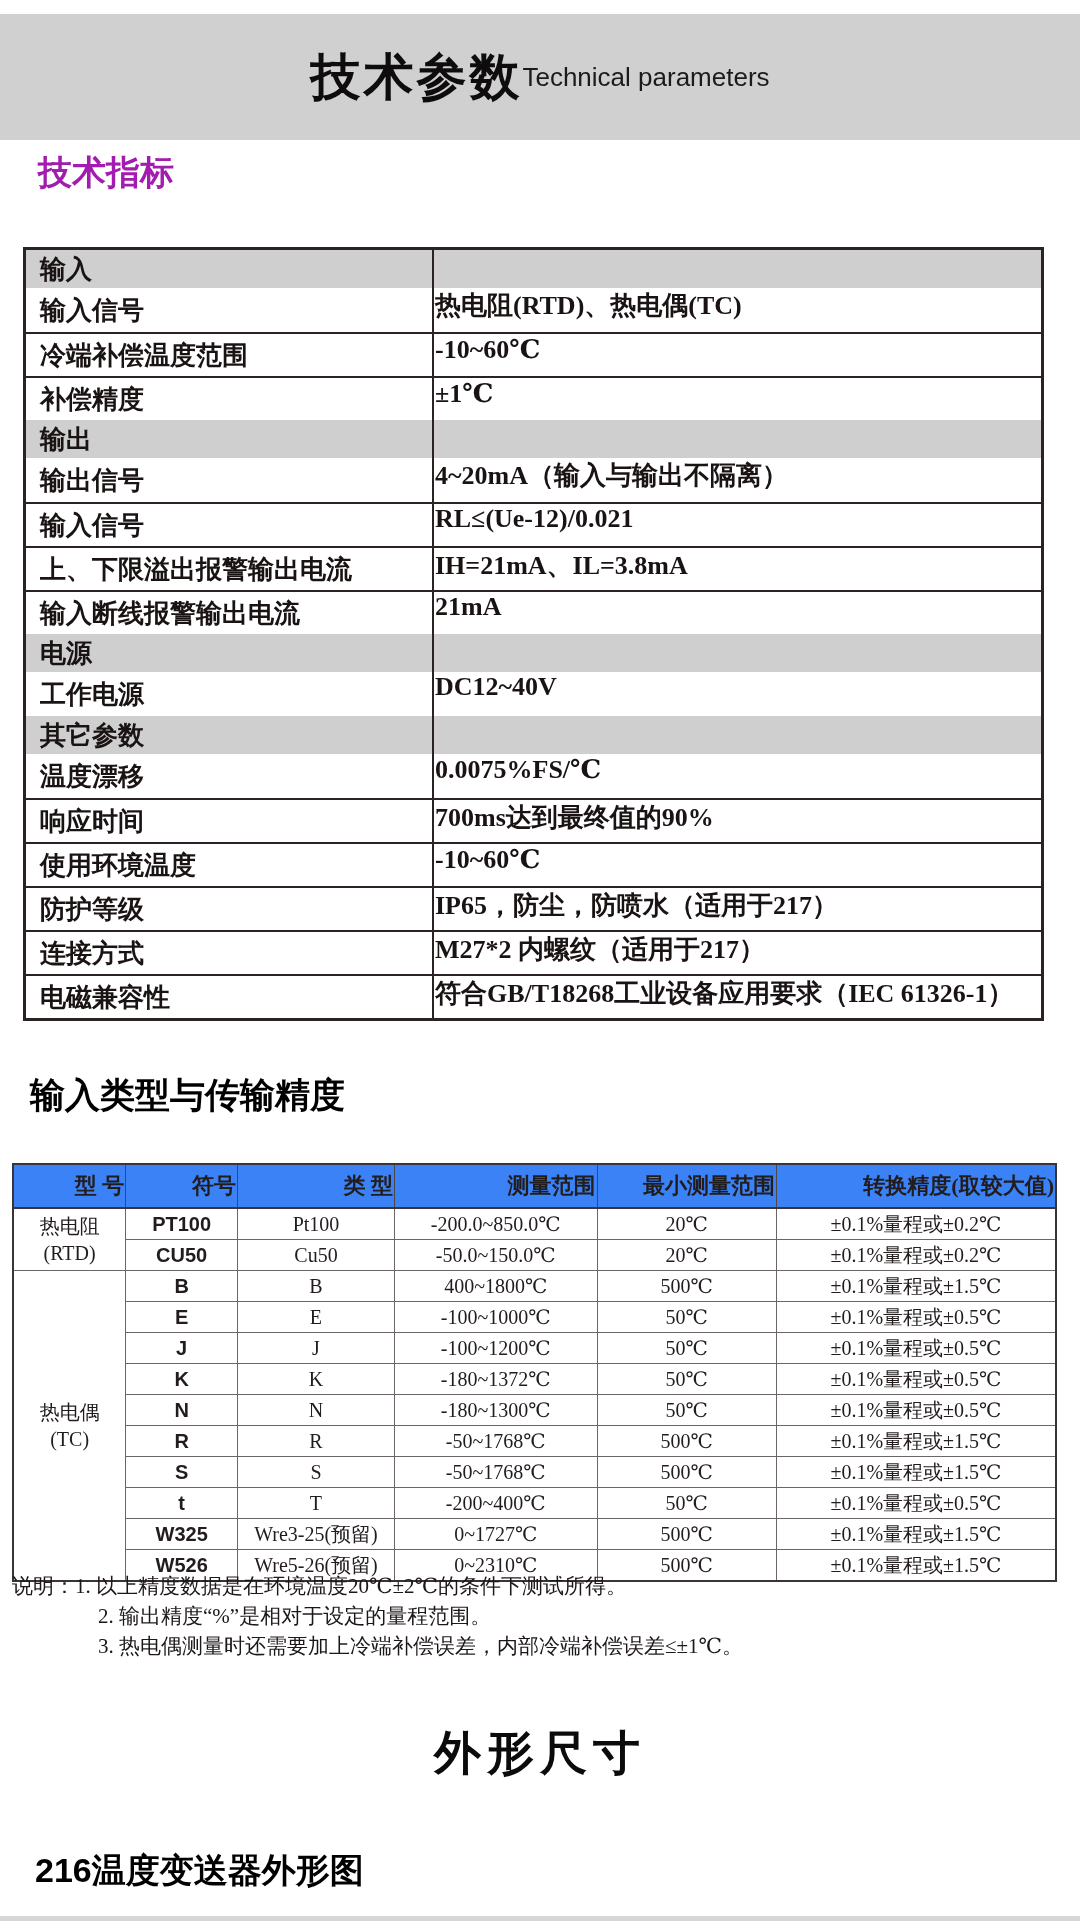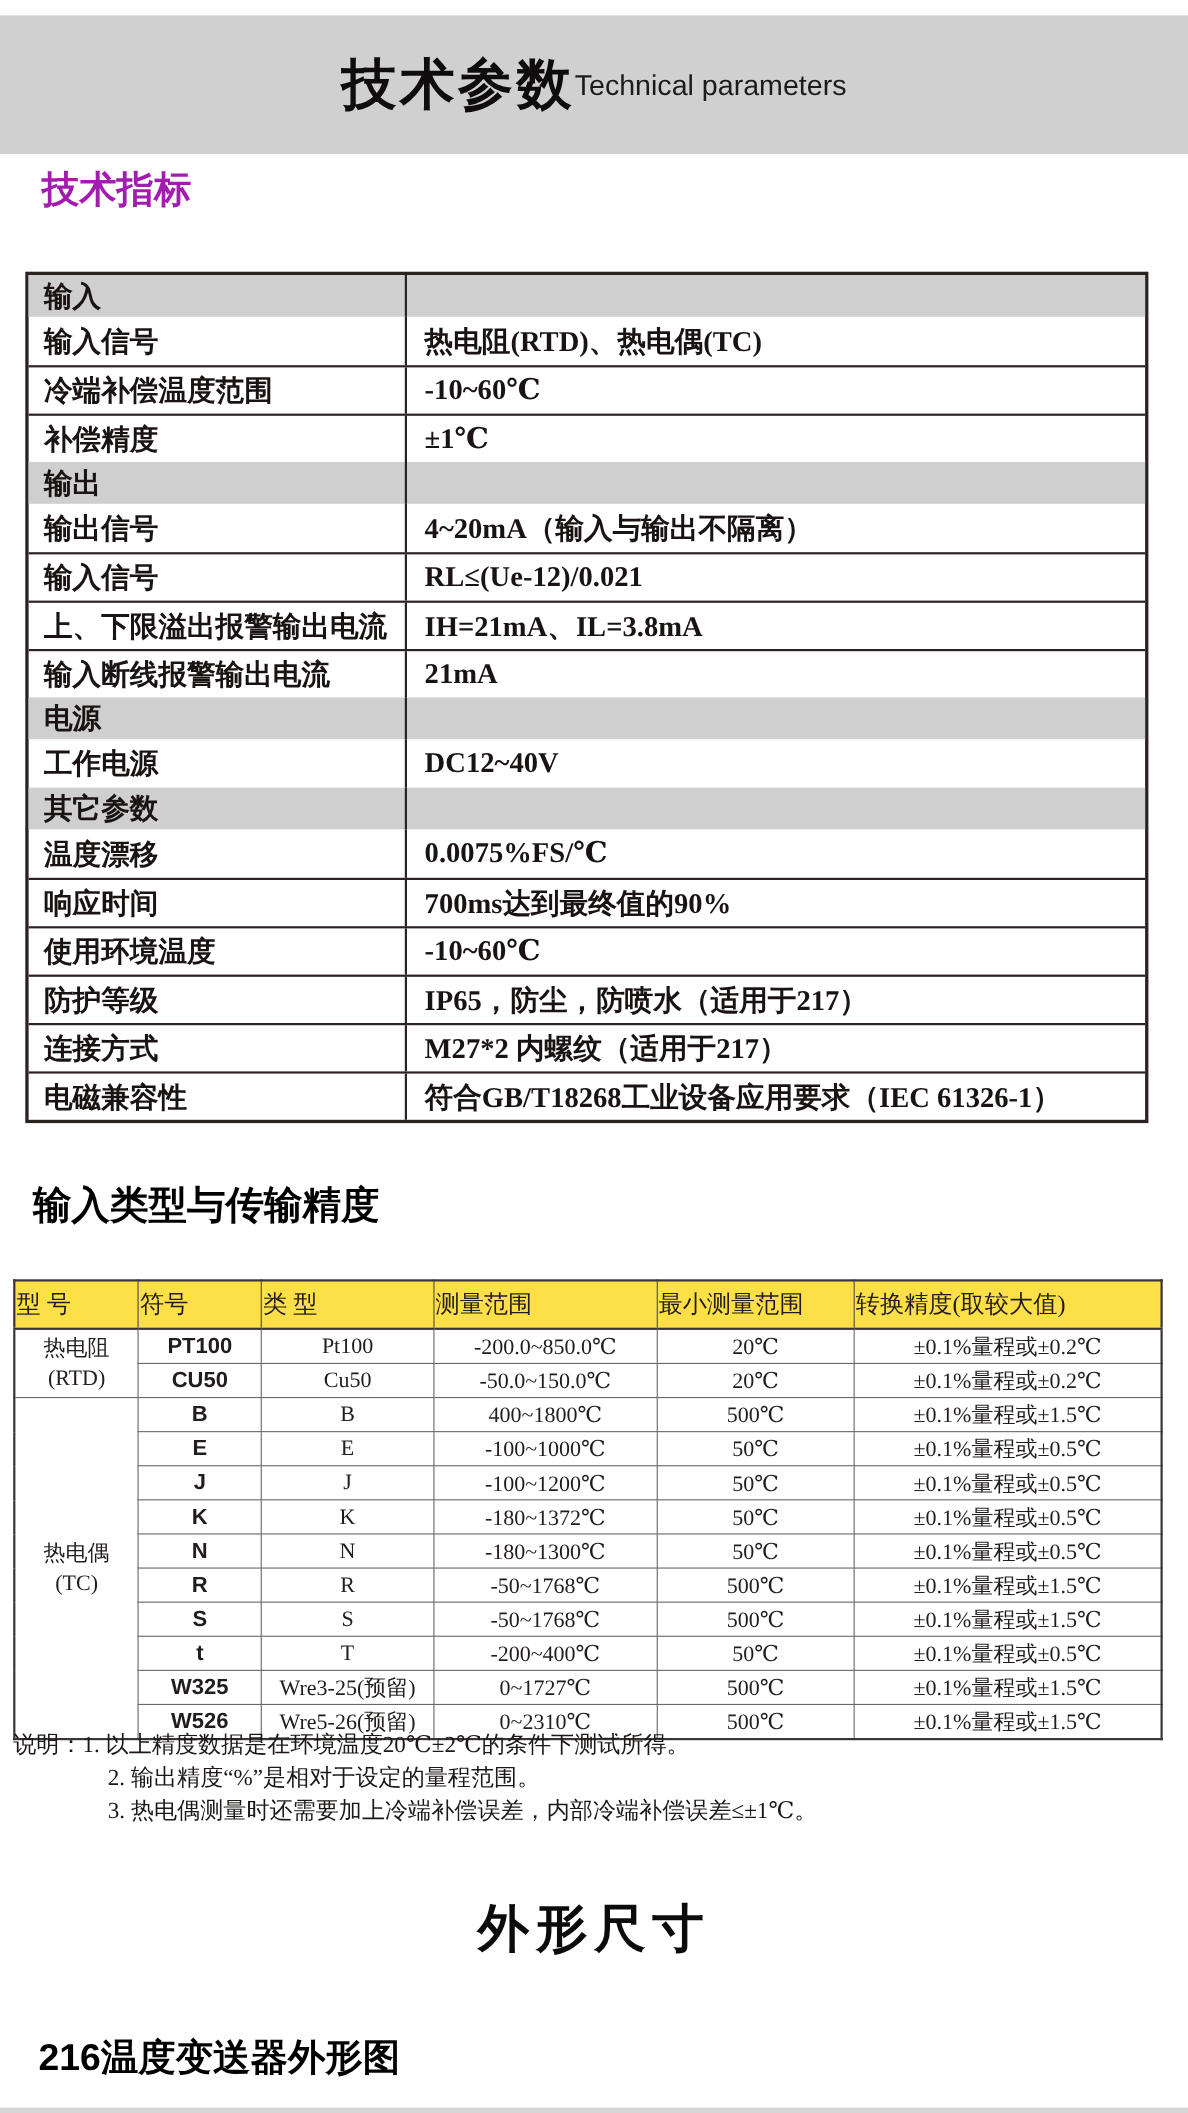--- a/index.html
+++ b/index.html
@@ -19,32 +19,32 @@
   .h-dim{position:absolute;top:1722px;left:0;width:1080px;text-align:center;
          font-size:47px;font-weight:600;color:#0c0b0b;letter-spacing:6px;}
   .h-outline{position:absolute;top:1848px;left:35px;font-size:34px;font-weight:700;color:#000;}
 
   
   #spec-table{position:absolute;top:247px;left:23px;width:1021px;
               border:3px solid #2b2222;box-sizing:border-box;background:#fff;}
   .spec-row{display:flex;box-sizing:border-box;height:44px;}
   .spec-row.section{height:38px;background:#cfcfcf;}
   .spec-row.sep{border-top:2px solid #2b2222;}
-  .spec-cell-l{width:344px;box-sizing:border-box;border-right:2px solid #2b2222;
+  .spec-cell-l{width:408px;box-sizing:border-box;border-right:2px solid #2b2222;
                display:flex;align-items:center;padding-left:14px;}
-  .spec-cell-r{flex:1;display:flex;align-items:center;padding-left:16px;}
+  .spec-cell-r{flex:1;display:flex;align-items:flex-start;padding-left:1px;}
   .spec-row .txt{font-family:"Liberation Serif","DejaVu Serif",serif;
                  font-size:26px;font-weight:700;color:#1a1313;white-space:nowrap;}
 
   
   #io-table{position:absolute;top:1163px;left:12px;width:1045px;border-collapse:collapse;
             font-family:"Liberation Serif","DejaVu Serif",serif;color:#221c1c;
             border:2px solid #3a3434;}
-  #io-table th{background:#fde047;height:40px;font-size:22px;font-weight:400;
-               border:1px solid #4c4646;border-bottom:2px solid #3a3434;text-align:left;}
+  #io-table th{background:#3b82f6;height:40px;font-size:22px;font-weight:700;
+               border:1px solid #4c4646;border-bottom:2px solid #3a3434;text-align:right;}
   #io-table td{height:30px;font-size:20px;text-align:center;border:1px solid #6b6565;
                padding:0 4px;white-space:nowrap;}
   #io-table td.sym{font-family:"Liberation Sans","DejaVu Sans",sans-serif;font-weight:700;}
   #io-table td.grp{font-size:20px;line-height:1.35;}
 
   
   .notes{position:absolute;top:1572px;left:12px;width:1000px;
          font-family:"Liberation Serif","DejaVu Serif",serif;
          font-size:21px;color:#1d1717;line-height:29px;}
   .note-line{margin:0 0 1px 0;}

